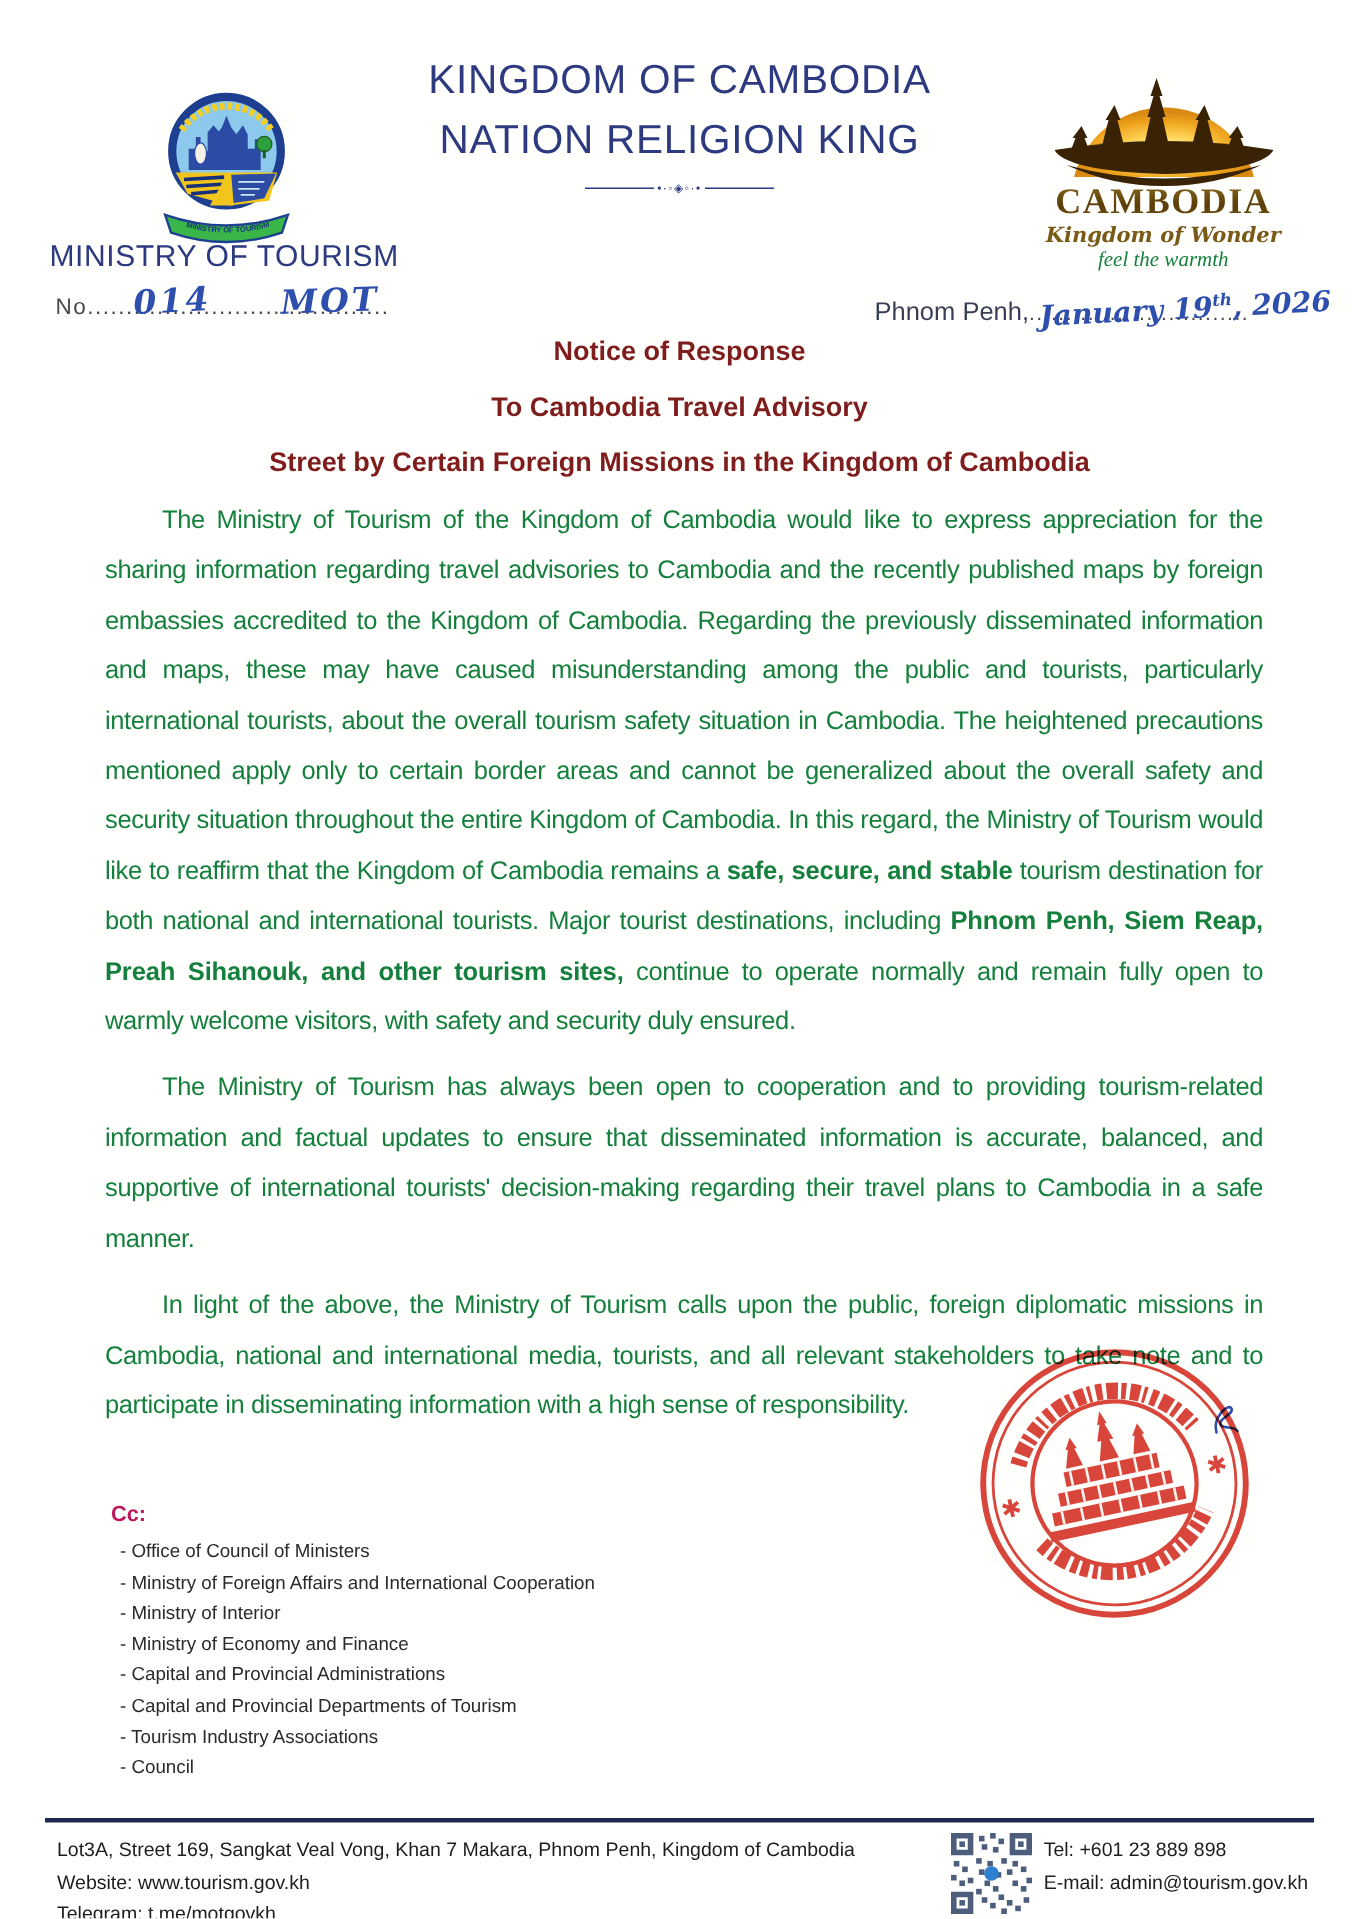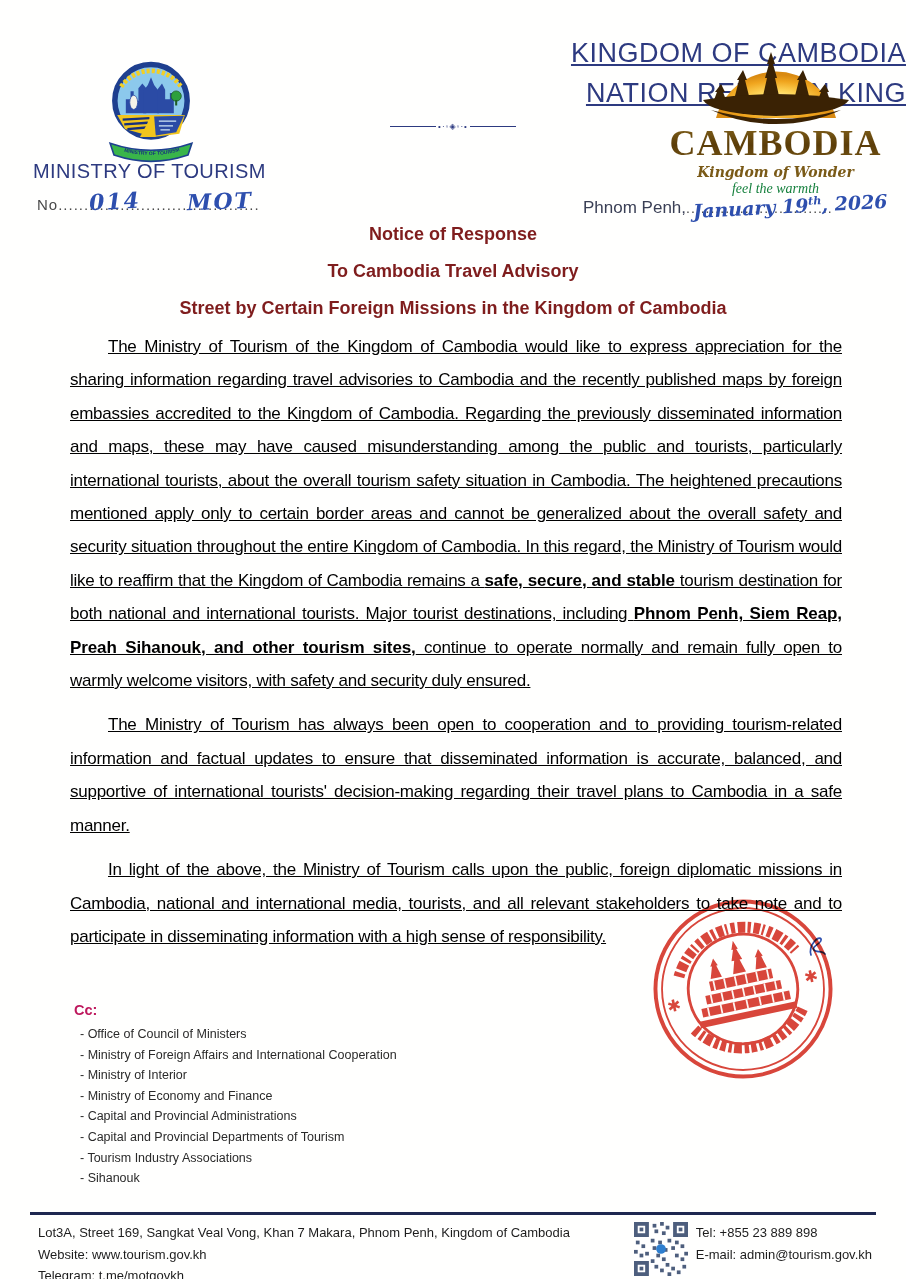--- a/index.html
+++ b/index.html
@@ -2,30 +2,30 @@
 <html><head>
 <meta charset="utf-8">
 <style>
   * { margin:0; padding:0; box-sizing:border-box; }
   html,body { background:#ffffff; }
   .page {
     position:relative; width:906px; height:1279px; background:#fffffe;
     font-family:"Liberation Sans", sans-serif; color:#1f1f1f; overflow:hidden;
   }
   
-  .kingdom { position:absolute; top:33px; left:0; width:100%; text-align:right;
-    color:#2d3a80; font-size:27px; letter-spacing:0.5px; line-height:40px; font-weight:400;text-decoration:underline; }
+  .kingdom { position:absolute; top:33px; left:0; width:100%; text-align:center;
+    color:#2d3a80; font-size:27px; letter-spacing:0.5px; line-height:40px; font-weight:400; }
   .ornament { position:absolute; top:117px; left:0; width:100%; text-align:center; color:#2d3a80; }
   .ornament .bar { display:inline-block; width:46px; height:1px; background:#2d3a80; vertical-align:middle; }
   .ornament .glyph { display:inline-block; font-size:8px; letter-spacing:1px; vertical-align:middle; margin:0 2px; }
   .emblem { position:absolute; left:92px; top:52px; width:118px; height:118px; }
   .ministry-label { position:absolute; left:33px; top:160px; color:#2d3a80; font-size:20px; letter-spacing:0.4px; }
   .brand { position:absolute; left:668px; top:44px; width:215px; text-align:center; }
   .brand svg { display:block; margin:0 auto; }
-  .brand-name { font-family:"Liberation Serif", serif; font-weight:bold; font-size:36px;
+  .brand-name { font-family:"Liberation Serif", serif; font-weight:bold; font-size:24px;
      letter-spacing:1px; color:#6e4f14; margin-top:-14px;
      background:linear-gradient(180deg,#8a6a1f 0%,#5a3c08 55%,#7a5a17 100%);
      -webkit-background-clip:text; background-clip:text; -webkit-text-fill-color:transparent; }
   .brand-script { font-family:"DejaVu Serif", serif; font-style:italic; font-weight:bold;
      color:#7a5a17; font-size:14px; margin-top:0px; }
   .brand-small { font-family:"Liberation Serif", serif; font-style:italic; color:#15803d;
      font-size:14px; margin-top:1px; }
   
   .refline { position:absolute; left:37px; top:196px; font-size:15px; color:#4a4a4a; letter-spacing:1px; }
   .hand { font-family:"DejaVu Serif", serif; font-style:italic; font-weight:bold; color:#2e4fae; }
@@ -33,21 +33,21 @@
   .ref-code { position:absolute; left:150px; top:-8px; font-size:22px; transform:rotate(-2deg); letter-spacing:2px;}
   .dateline { position:absolute; left:583px; top:198px; font-size:17px; color:#3a3f55; }
   .date-dots { color:#4a4a4a; letter-spacing:1px; font-size:14px; }
   .date-hand { position:absolute; left:110px; top:-4px; width:230px; font-size:19px; transform:rotate(-3deg); white-space:nowrap; }
   .date-hand sup { font-size:11px; }
   
   .doc-title { position:absolute; top:216px; left:0; width:100%; text-align:center;
     font-weight:bold; color:#7f1d1d; font-size:18px; line-height:37px; }
   
   .body-text { position:absolute; left:70px; top:330px; width:772px;
-    font-size:17px; line-height:33.4px; text-align:justify; letter-spacing:-0.25px; color:#000000;text-decoration:underline; }
+    font-size:17px; line-height:33.4px; text-align:justify; letter-spacing:-0.25px; color:#15803d; }
   .body-text p { text-indent:38px; margin-bottom:11px; }
   .body-text b { letter-spacing:-0.1px; }
   
   .cc { position:absolute; left:74px; top:1002px; font-size:12.5px; color:#2a2a2a; }
   .cc-label { font-size:14.5px; font-weight:bold; color:#be185d; margin-bottom:6px; }
   .cc-item { line-height:20.6px; padding-left:6px; }
   
   .seal { position:absolute; left:650px; top:896px; width:186px; height:186px;
     transform:rotate(-12deg); mix-blend-mode:multiply; opacity:0.93; }
   .flourish { position:absolute; left:806px; top:933px; }
@@ -183,21 +183,21 @@
 
   <div class="cc">
     <div class="cc-label">Cc:</div>
     <div class="cc-item">- Office of Council of Ministers</div>
     <div class="cc-item">- Ministry of Foreign Affairs and International Cooperation</div>
     <div class="cc-item">- Ministry of Interior</div>
     <div class="cc-item">- Ministry of Economy and Finance</div>
     <div class="cc-item">- Capital and Provincial Administrations</div>
     <div class="cc-item">- Capital and Provincial Departments of Tourism</div>
     <div class="cc-item">- Tourism Industry Associations</div>
-    <div class="cc-item">- Sihanouk</div>
+    <div class="cc-item">- Council</div>
   </div>
 
   <div class="footer">
     <div class="footer-rule"></div>
     <div class="footer-cols">
       <div class="footer-left">
         <div>Lot3A, Street 169, Sangkat Veal Vong, Khan 7 Makara, Phnom Penh, Kingdom of Cambodia</div>
         <div>Website: www.tourism.gov.kh</div>
         <div>Telegram: t.me/motgovkh</div>
       </div>
@@ -239,20 +239,20 @@
               <rect x="14" y="25" width="2" height="2"></rect>
               <rect x="17" y="22" width="2" height="2"></rect>
             <rect x="20" y="24" width="2" height="2"></rect>
               <rect x="23" y="26" width="2" height="2"></rect>
               <rect x="26" y="23" width="2" height="2"></rect>
             <rect x="18" y="27" width="2" height="2"></rect>
           </g>
           <circle cx="14.5" cy="14.5" r="2.6" fill="#2e7fd0"></circle>
         </svg>
         <div class="lines">
-          <div>Tel: +855 23 889 898</div>
+          <div>Tel: +601 23 889 898</div>
           <div>E-mail: admin@tourism.gov.kh</div>
         </div>
       </div>
     </div>
   </div>
 
 </div>
 
 </body></html>

